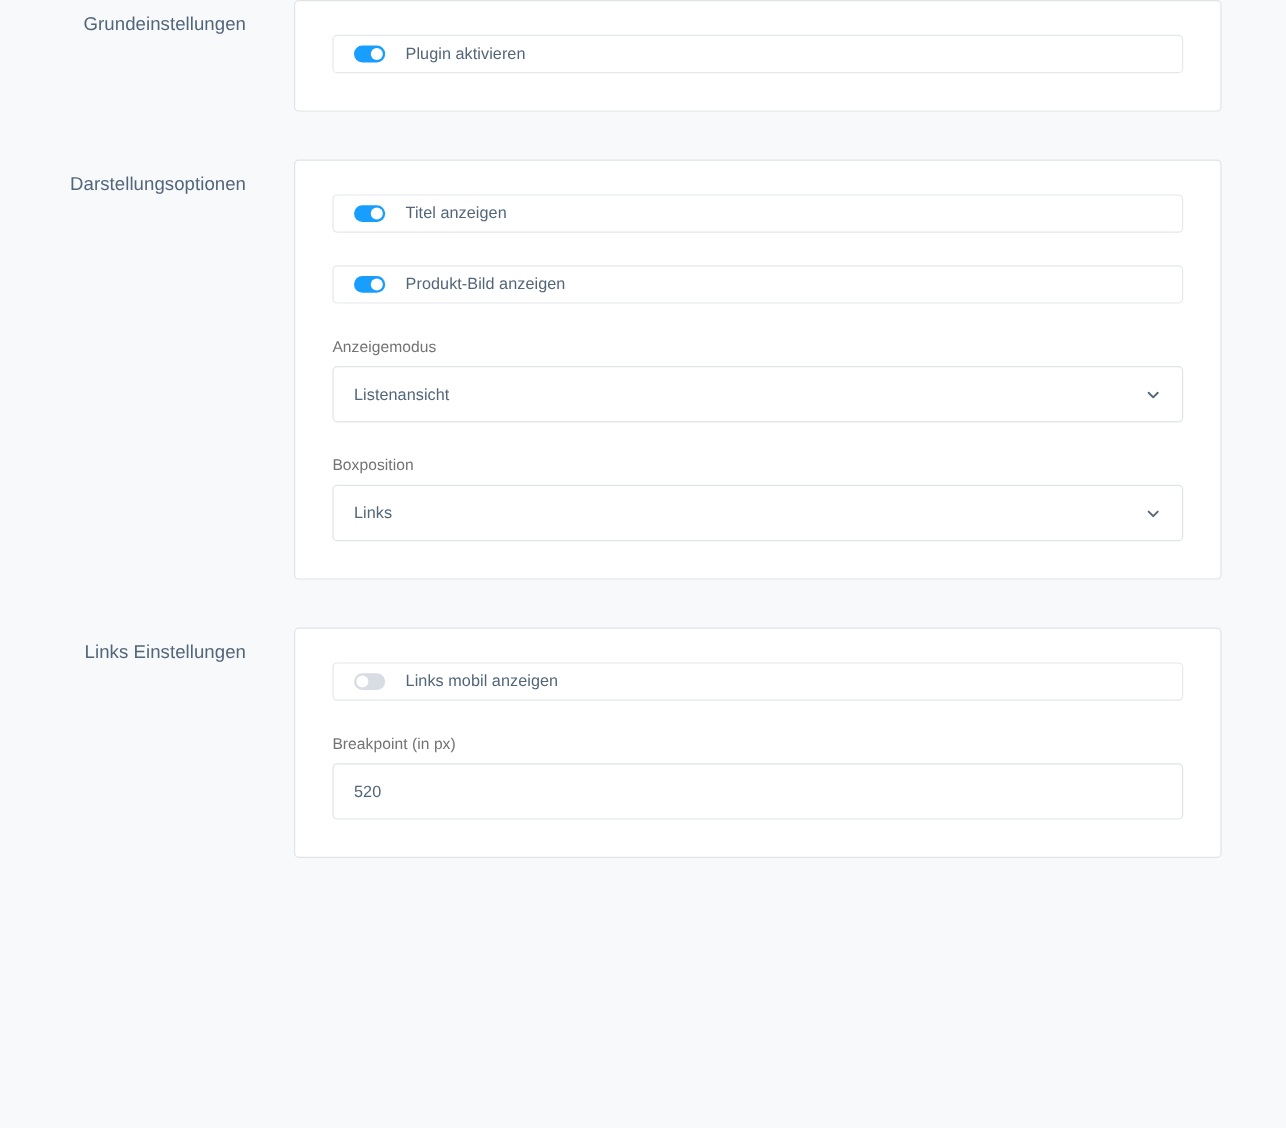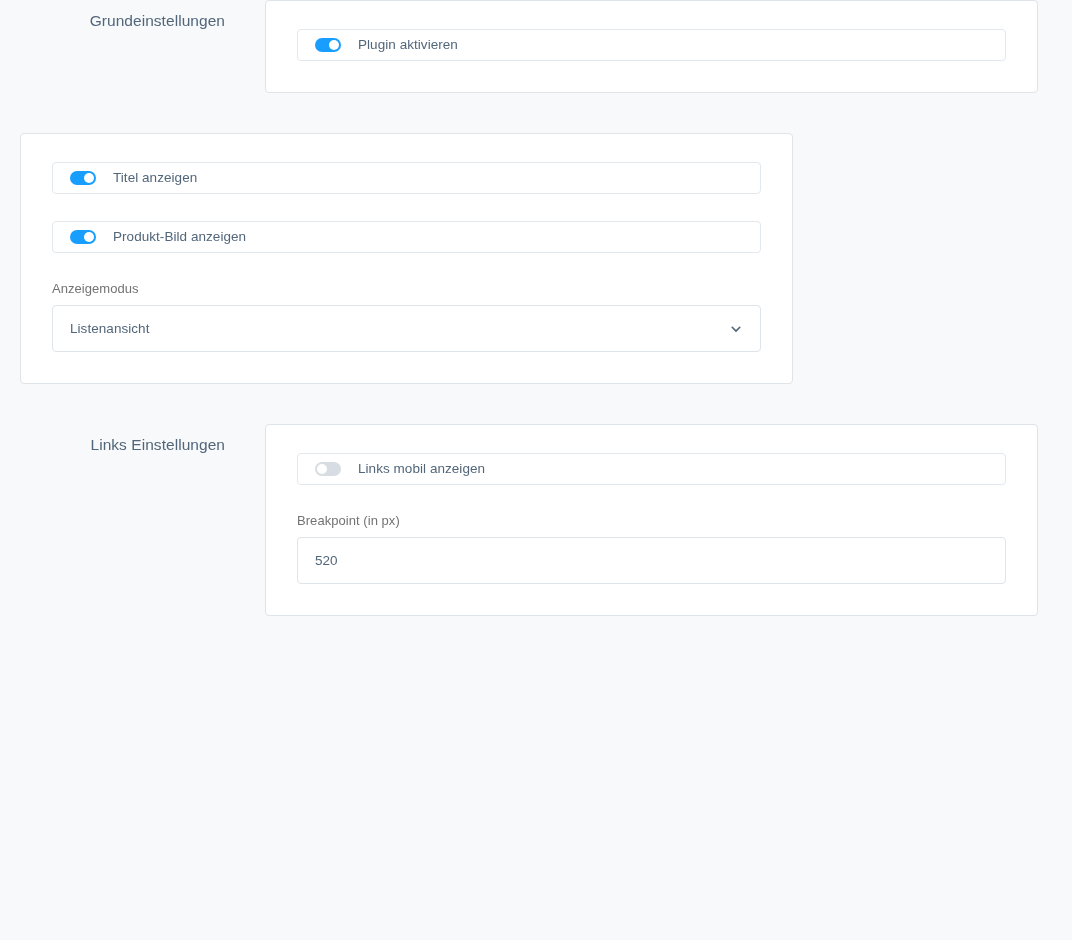--- a/index.html
+++ b/index.html
@@ -13,21 +13,20 @@
     background: #f8f9fb;
     font-family: "Liberation Sans", sans-serif;
     -webkit-font-smoothing: antialiased;
     overflow: hidden;
   }
 
   .settings-page {
     width: 1072px;
     height: 940px;
     position: relative;
-    padding-left: 20px;
   }
 
   
   .section {
     display: flex;
     align-items: flex-start;
     padding-left: 0;
   }
 
   .section-label-col {
@@ -167,20 +166,23 @@
             <span class="knob"></span>
           </span>
           <span class="toggle-label">Plugin aktivieren</span>
         </div>
 
       </div>
     </div>
   </div>
 
   <div class="section">
+    <div class="section-label-col">
+      <h2 class="section-title">Darstellungsoptionen</h2>
+    </div>
     <div class="card-col">
       <div class="card">
 
         <div class="toggle-row">
           <span class="switch">
             <span class="knob"></span>
           </span>
           <span class="toggle-label">Titel anzeigen</span>
         </div>
 
@@ -196,20 +198,31 @@
           <div class="control">
             <span class="control-value">Listenansicht</span>
             <span class="chevron">
               <svg width="12" height="12" viewBox="0 0 12 12" fill="none">
                 <path d="M2.2 4.3 L6 8.1 L9.8 4.3" stroke="#52667a" stroke-width="1.6" stroke-linecap="round" stroke-linejoin="round"></path>
               </svg>
             </span>
           </div>
         </div>
 
+        <div class="field">
+          <label class="field-label">Boxposition</label>
+          <div class="control">
+            <span class="control-value">Links</span>
+            <span class="chevron">
+              <svg width="12" height="12" viewBox="0 0 12 12" fill="none">
+                <path d="M2.2 4.3 L6 8.1 L9.8 4.3" stroke="#52667a" stroke-width="1.6" stroke-linecap="round" stroke-linejoin="round"></path>
+              </svg>
+            </span>
+          </div>
+        </div>
 
       </div>
     </div>
   </div>
 
   <div class="section">
     <div class="section-label-col">
       <h2 class="section-title">Links Einstellungen</h2>
     </div>
     <div class="card-col">

